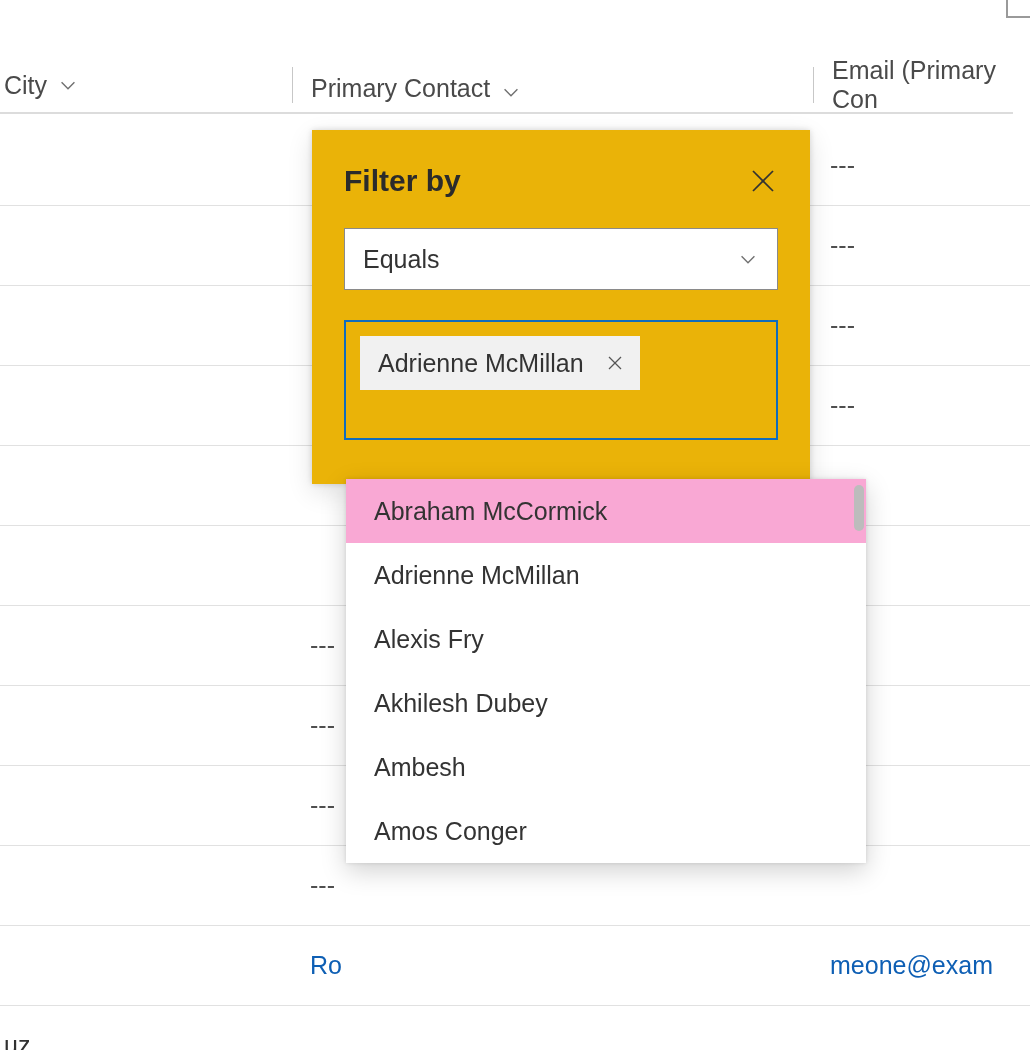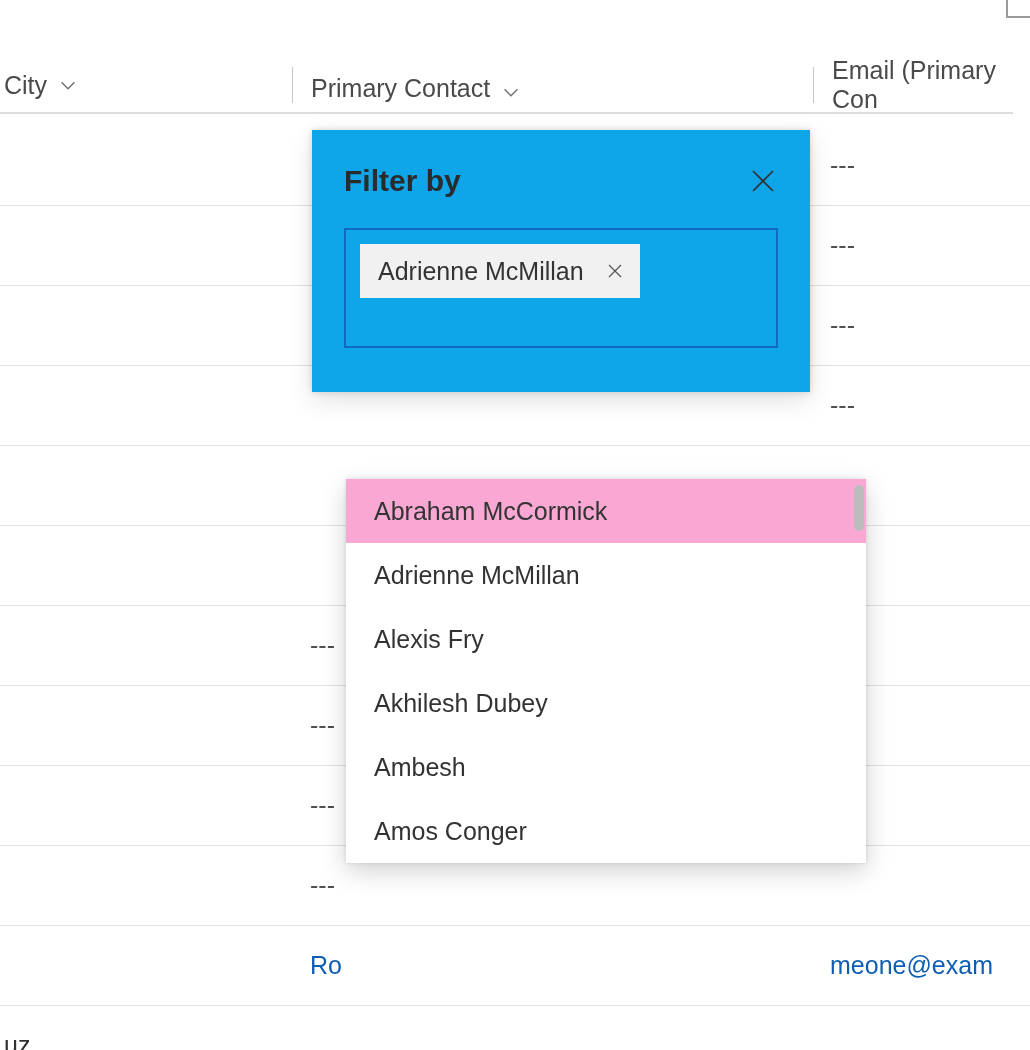--- a/index.html
+++ b/index.html
@@ -69,21 +69,21 @@
   .gc-contact { width: 520px; padding-left: 18px; color:#4f4f4f;}
   .gc-email   { flex: 1; padding-left: 18px; color:#4f4f4f;}
   .link { color: #0e5fb4; }
 
   
   .filter-panel {
     position: absolute;
     top: 130px;
     left: 312px;
     width: 498px;
-    background: #0ea5e9;
+    background: #eab308;
     box-shadow: 0 0 6px rgba(0,0,0,.15), 0 8px 24px rgba(0,0,0,.12);
     padding: 34px 32px 44px 32px;
   }
   .panel-title-row {
     display: flex;
     justify-content: space-between;
     align-items: center;
     margin-bottom: 30px;
   }
   .panel-title {
@@ -267,20 +267,26 @@
   <div class="panel-title-row">
     <div class="panel-title">Filter by</div>
     <div class="close-btn">
       <svg viewBox="0 0 24 24">
           <line x1="4" y1="4" x2="20" y2="20"></line>
           <line x1="20" y1="4" x2="4" y2="20"></line>
         </svg>
     </div>
   </div>
 
+  <div class="operator-select">
+    <span>Equals</span>
+    <svg class="chevron" viewBox="0 0 24 24">
+        <polyline points="5 9 12 16 19 9"></polyline>
+      </svg>
+  </div>
 
   <div class="value-box" id="value-box">
       <div class="chip">
         <span>Adrienne McMillan</span>
         <span class="chip-x"><svg viewBox="0 0 24 24">
             <line x1="4" y1="4" x2="20" y2="20"></line>
             <line x1="20" y1="4" x2="4" y2="20"></line>
           </svg></span>
       </div>
     </div>

